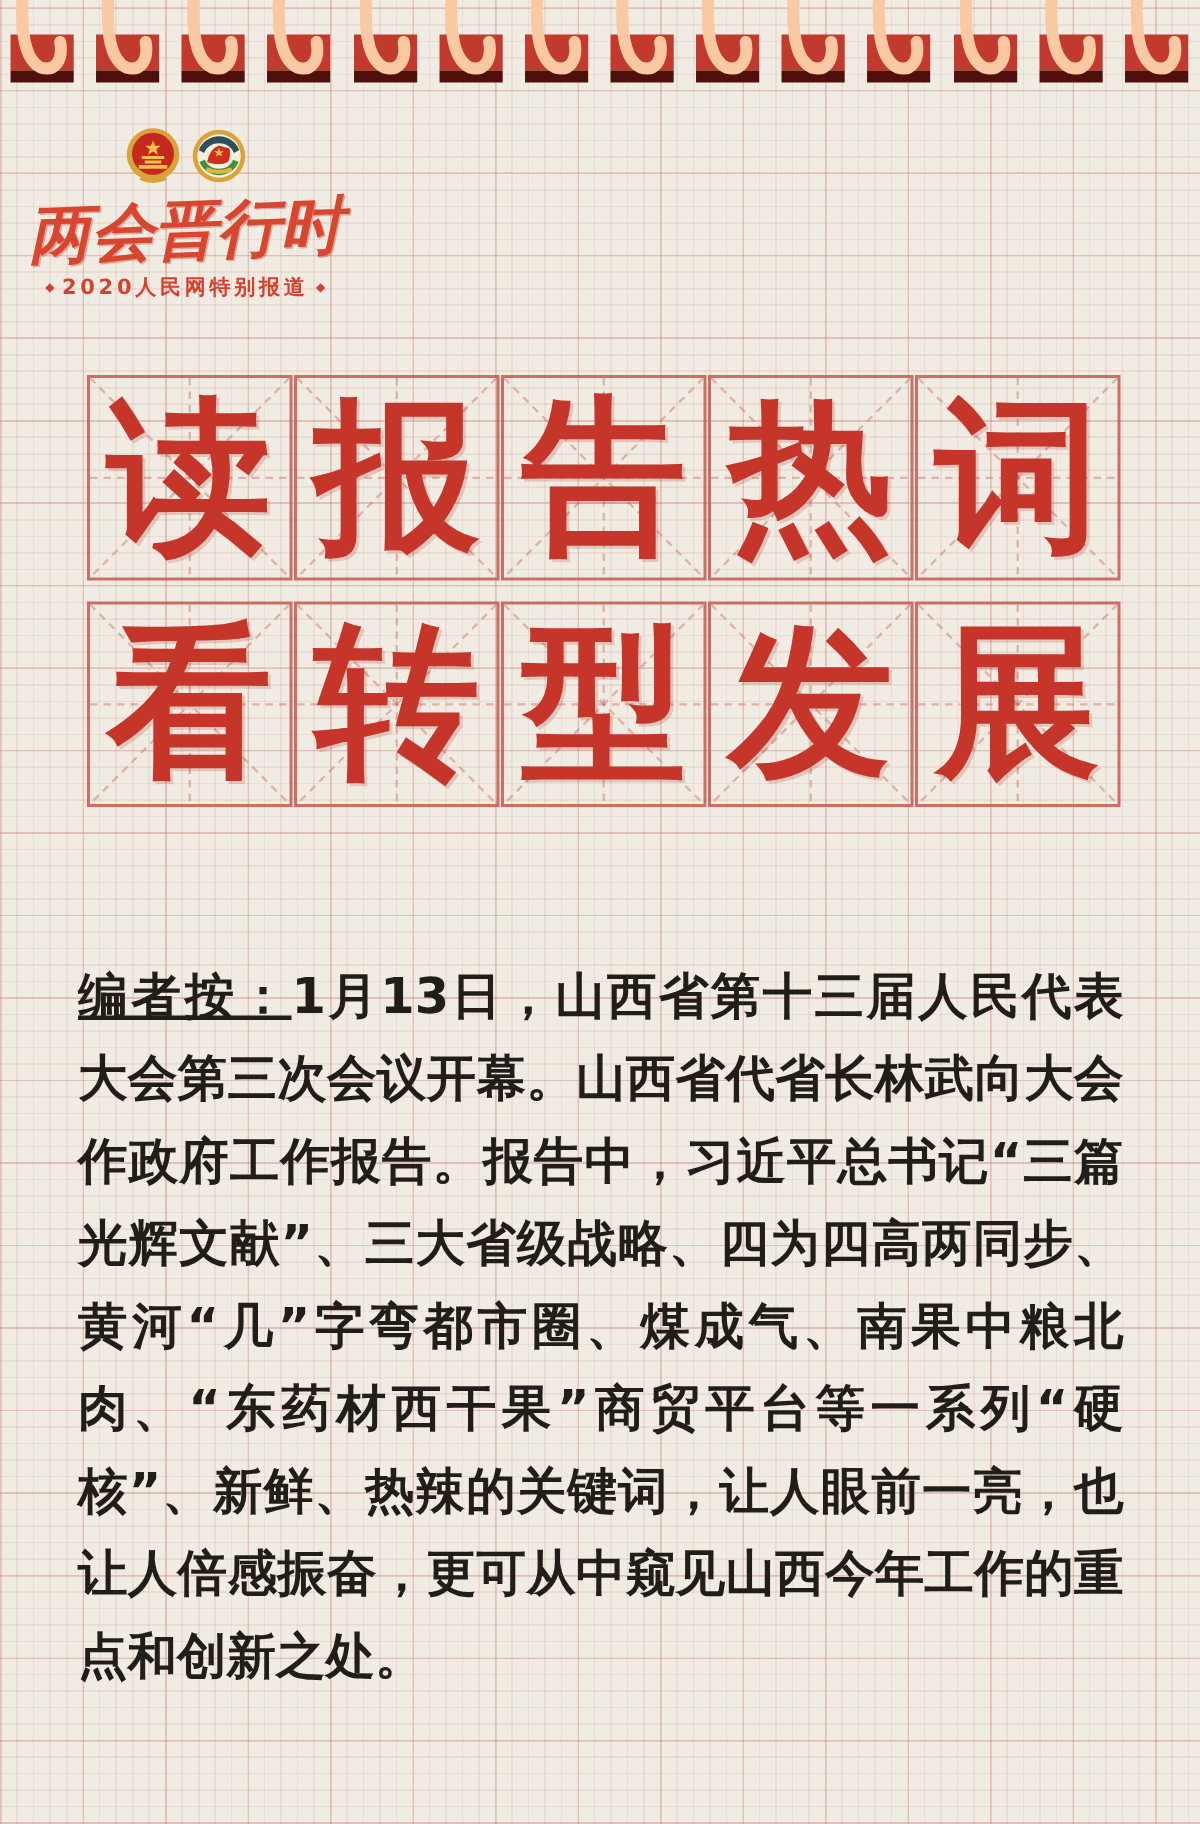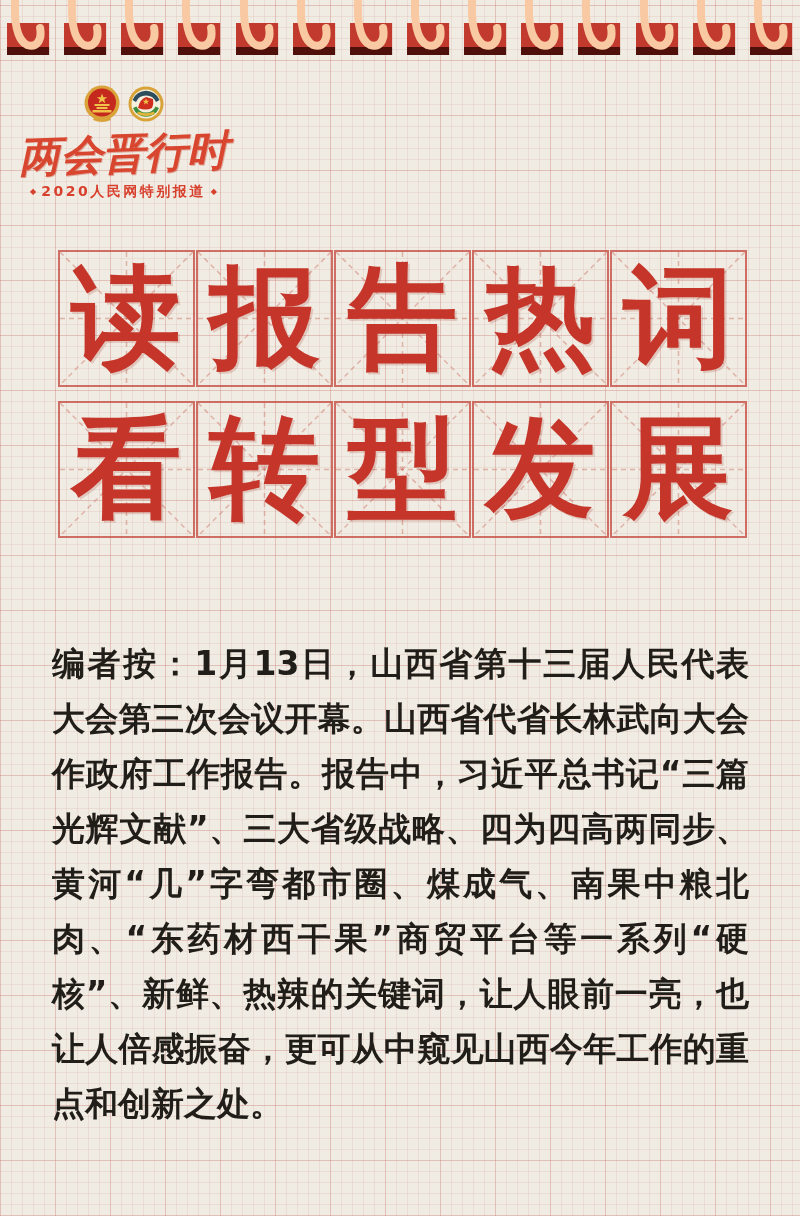--- a/index.html
+++ b/index.html
@@ -53,21 +53,21 @@
     font-size:110px; font-weight:bold; color:#c6352a;
     text-shadow:2px 2px 0 rgba(150,40,30,0.18);
   }
 
   
   .note {
     position:absolute; left:52px; top:636px; width:697px;
     font-size:33px; line-height:55px; color:#211e19;
     text-align:justify; font-weight:600;
   }
-  .note .note-label { font-weight:900; letter-spacing:1px; }
+  .note .note-label { font-weight:900; letter-spacing:1px;text-decoration:underline; }
 </style>
 </head>
 <body>
 
 <div class="binding" id="binding">
     <div class="bind-unit">
       <svg viewBox="0 0 57 58" preserveAspectRatio="none">
         <rect x="7" y="23" width="42" height="24" fill="#c23a2e"></rect>
         <rect x="7" y="47" width="42" height="8" fill="#4f100b"></rect>
         <path d="M15,0 C14,24 17,40 27,45 C37,48 42,40 40,28" fill="none" stroke="#f8c9a2" stroke-width="8" stroke-linecap="round"></path>

